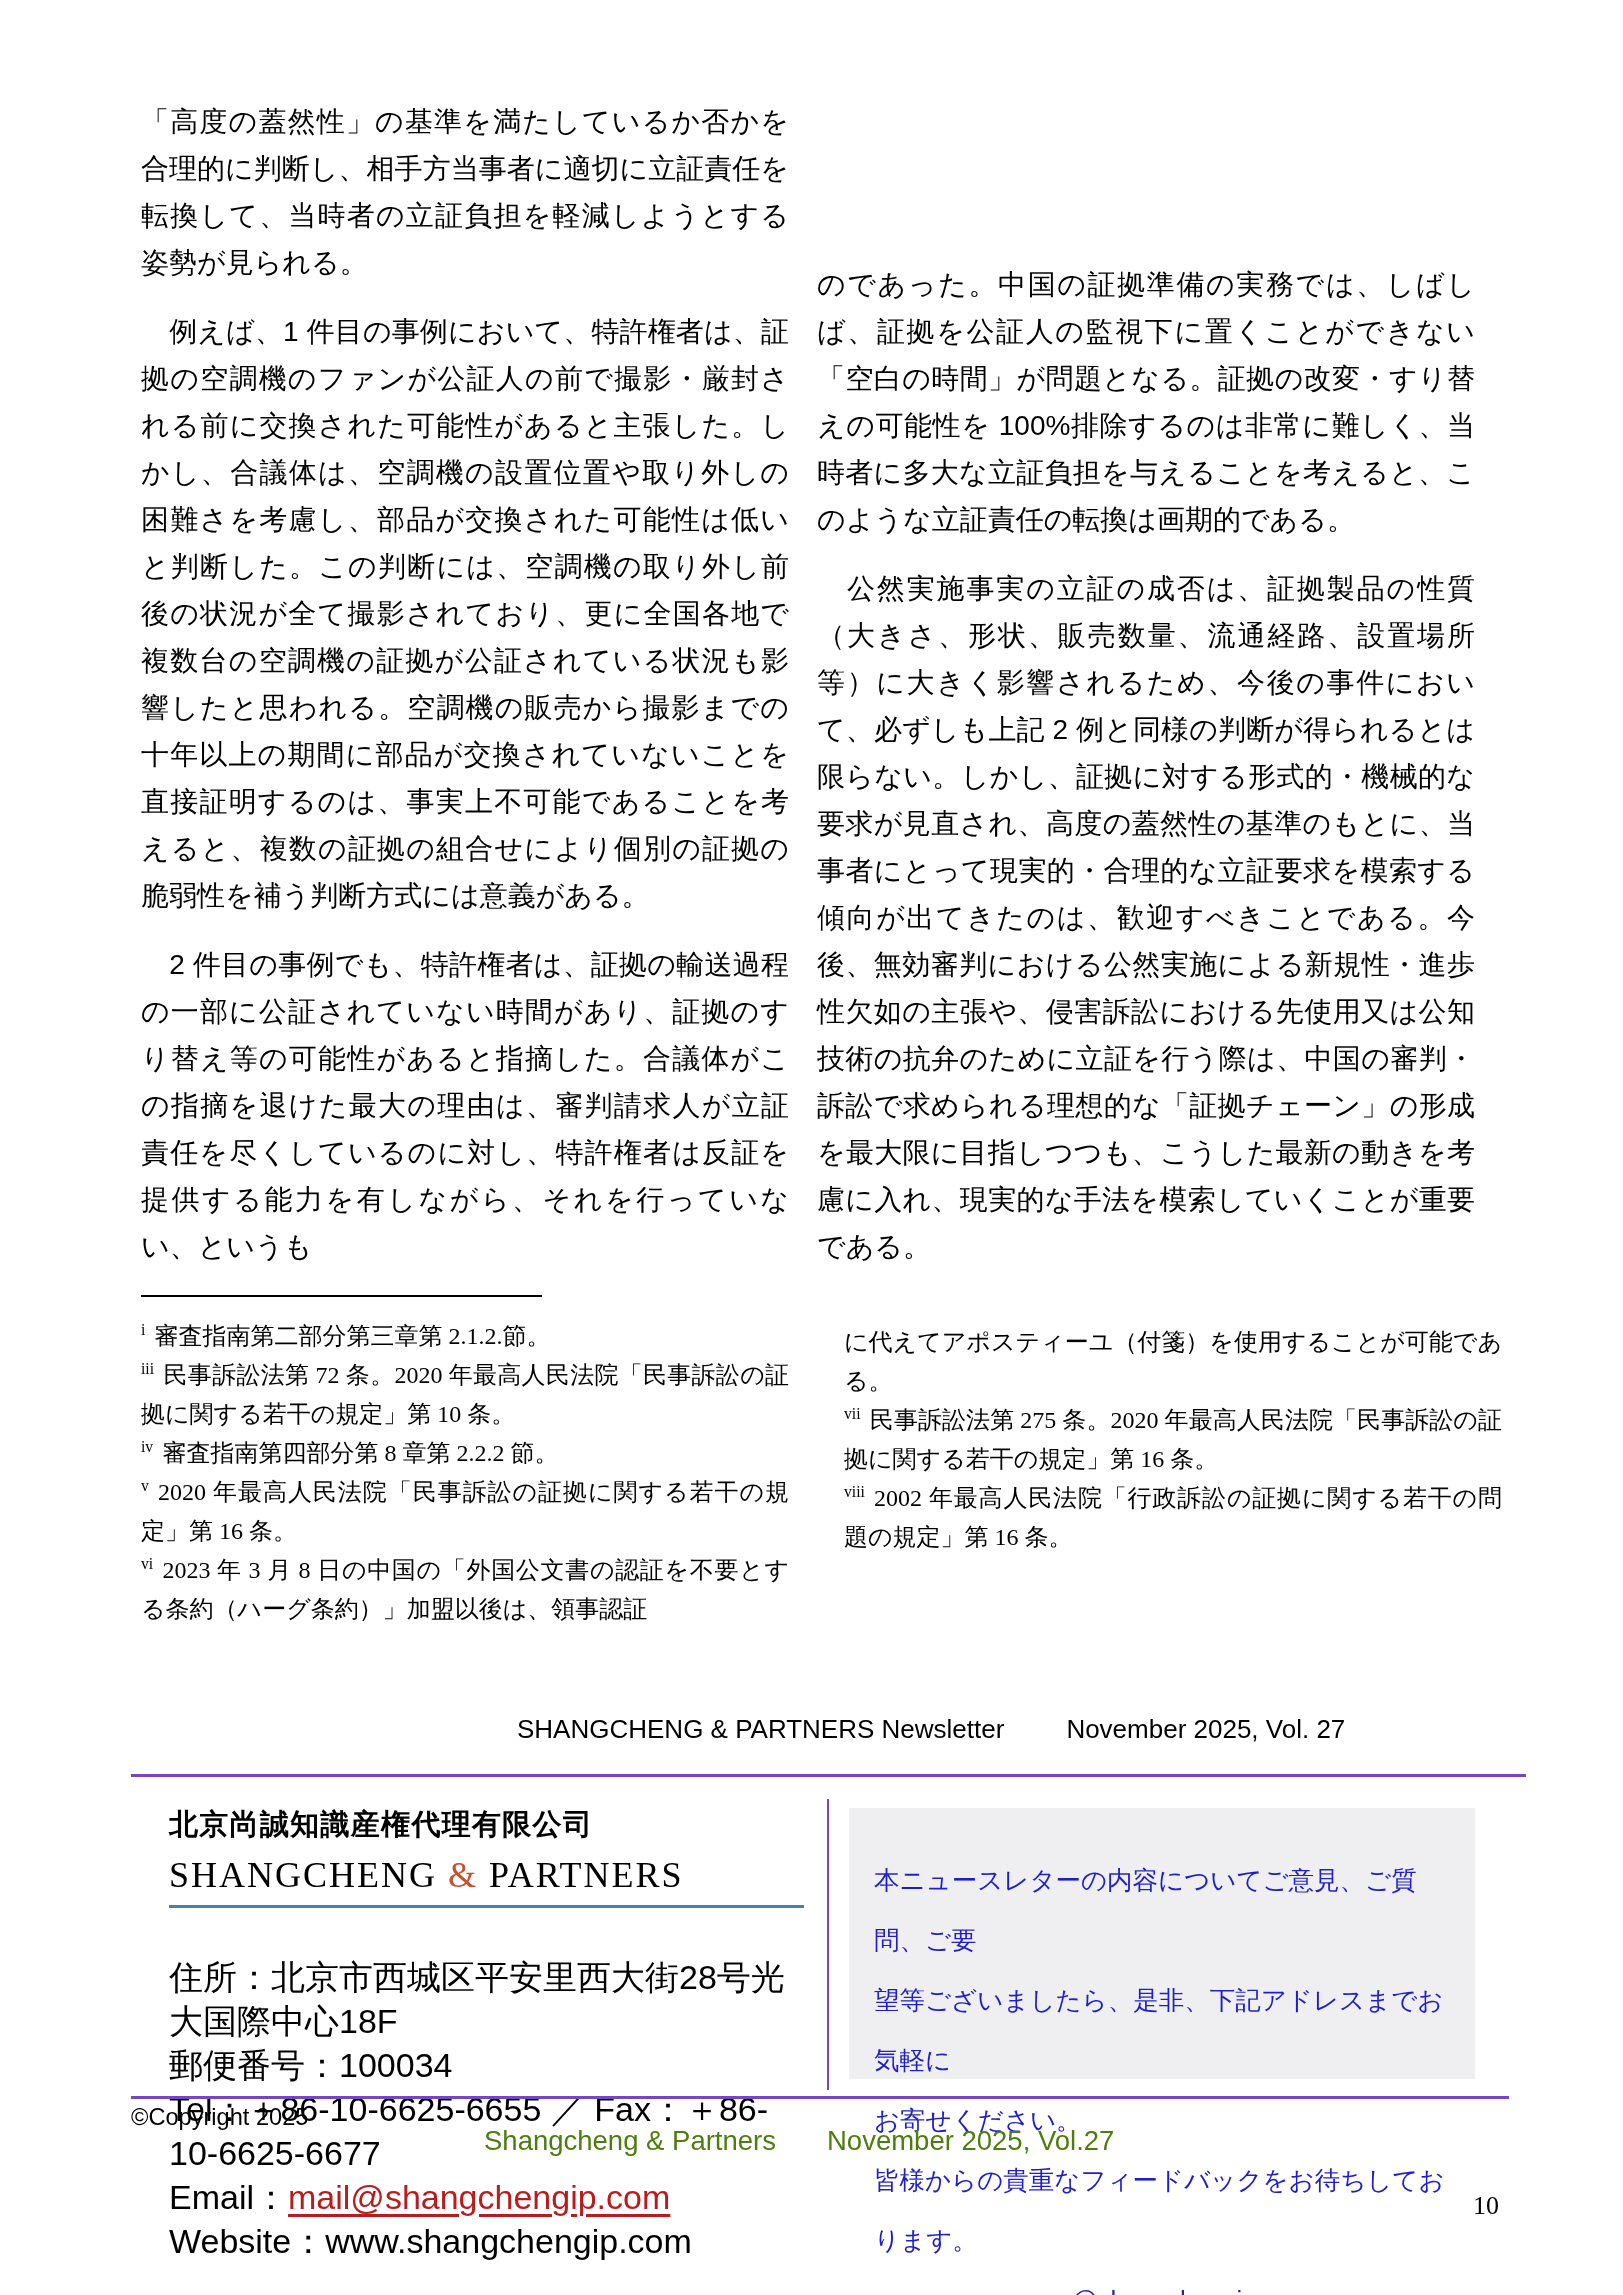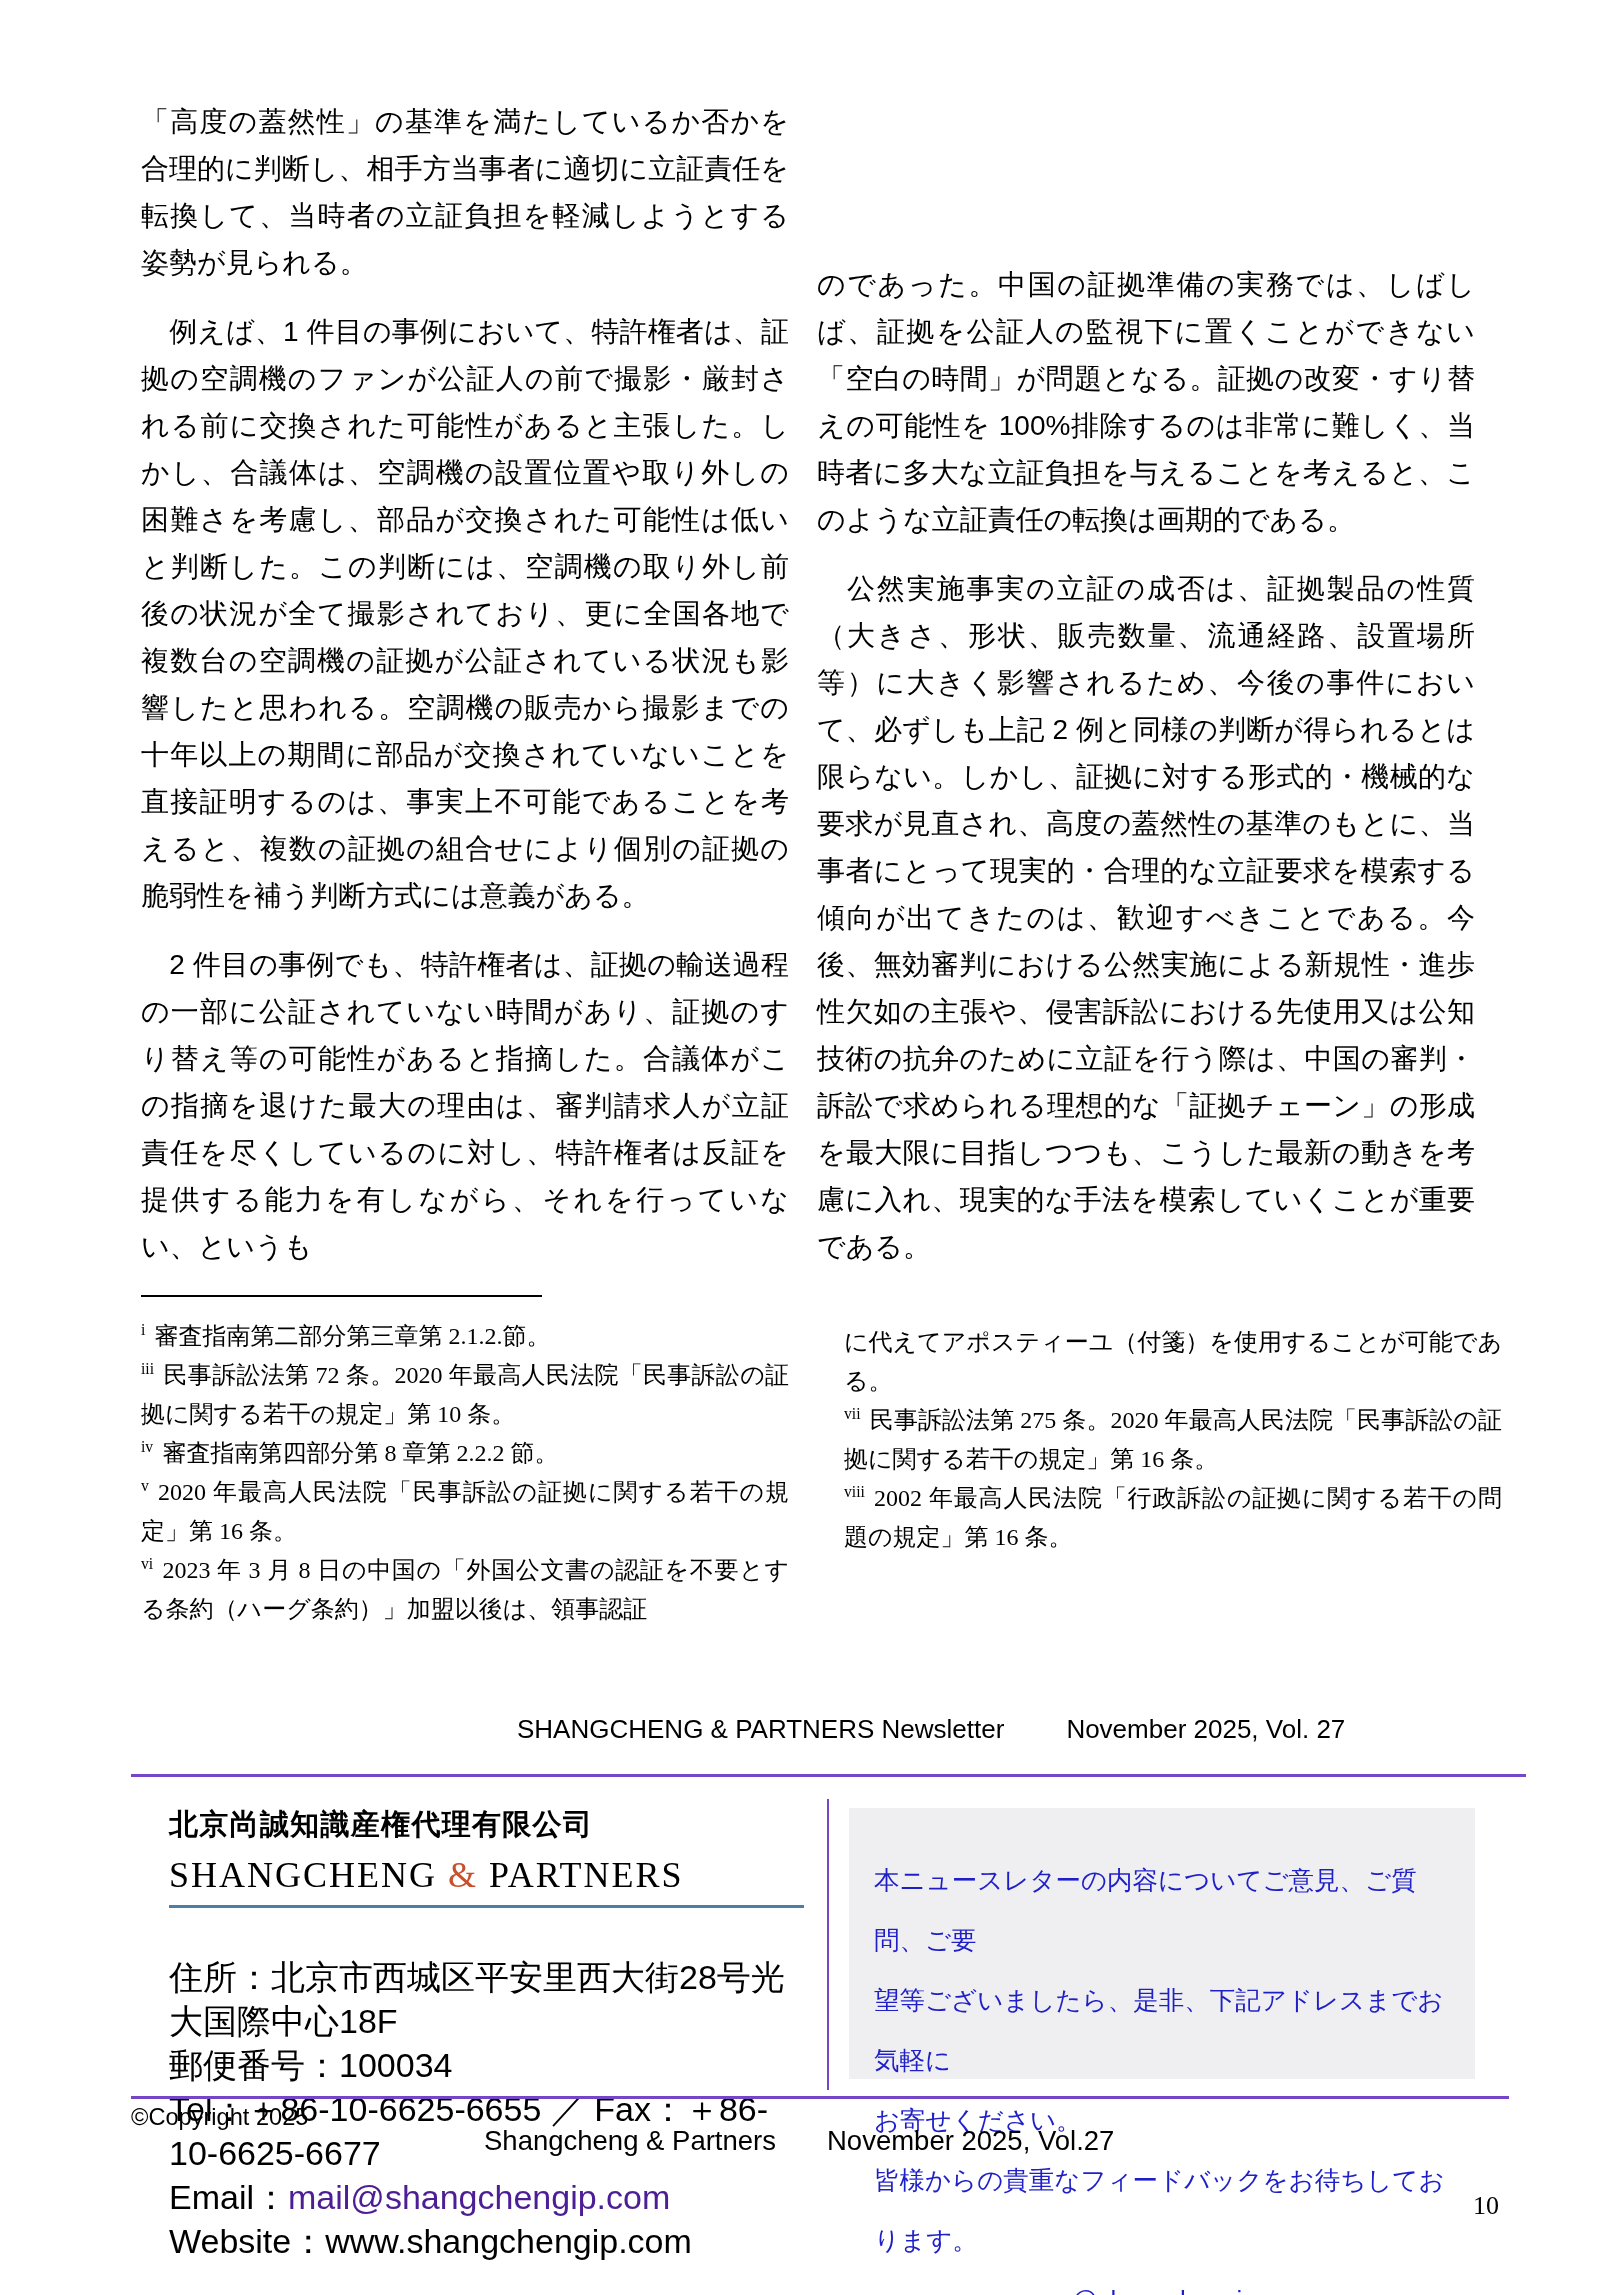--- a/index.html
+++ b/index.html
@@ -49,33 +49,33 @@
   .company{position:absolute;left:169px;top:1805px;width:641px;}
   .jp-name{font-size:29px;font-weight:bold;letter-spacing:1.3px;margin-bottom:9.2px;}
   .en-name{
     font-family:"Liberation Serif","DejaVu Serif",serif;
     font-size:36px;letter-spacing:2px;
   }
   .amp{color:#C8502A;}
   .teal-rule{margin-top:9.2px;height:2.6px;width:635px;background:#4C7FA8;}
   .contact{margin-top:47px;}
   .contact-line{font-size:34px;line-height:44px;}
-  .email-link{color:#4c1d95;text-underline-offset:5.2px;cursor:pointer;}
+  .email-link{color:#b91c1c;text-decoration:underline;text-underline-offset:5.2px;cursor:pointer;}
   
   .feedback{
     position:absolute;left:849px;top:1808px;width:626px;height:271px;
     background:#EFEFF1;box-sizing:border-box;
     padding:42px 25px 0 25px;
     color:#1F1FC8;font-size:25.5px;line-height:60px;
   }
   .fb-email{text-align:center;}
   .fb-email a{color:#1F1FC8;text-decoration:none;cursor:pointer;}
   
   .copyright{position:absolute;top:2104px;left:131px;width:1348px;text-align:left;font-size:23.6px;}
-  .footer-center{position:absolute;top:2125px;left:484px;font-size:27.5px;color:#000000;white-space:nowrap;}
+  .footer-center{position:absolute;top:2125px;left:484px;font-size:27.5px;color:#4d7c0f;white-space:nowrap;}
   .fc-gap{display:inline-block;width:51px;}
   .page-number{
     position:absolute;top:2191px;left:131px;width:1368px;text-align:right;
     font-family:"Liberation Serif","DejaVu Serif",serif;font-size:26px;
   }
 </style>
 </head>
 <body>
 
 <div class="page">

